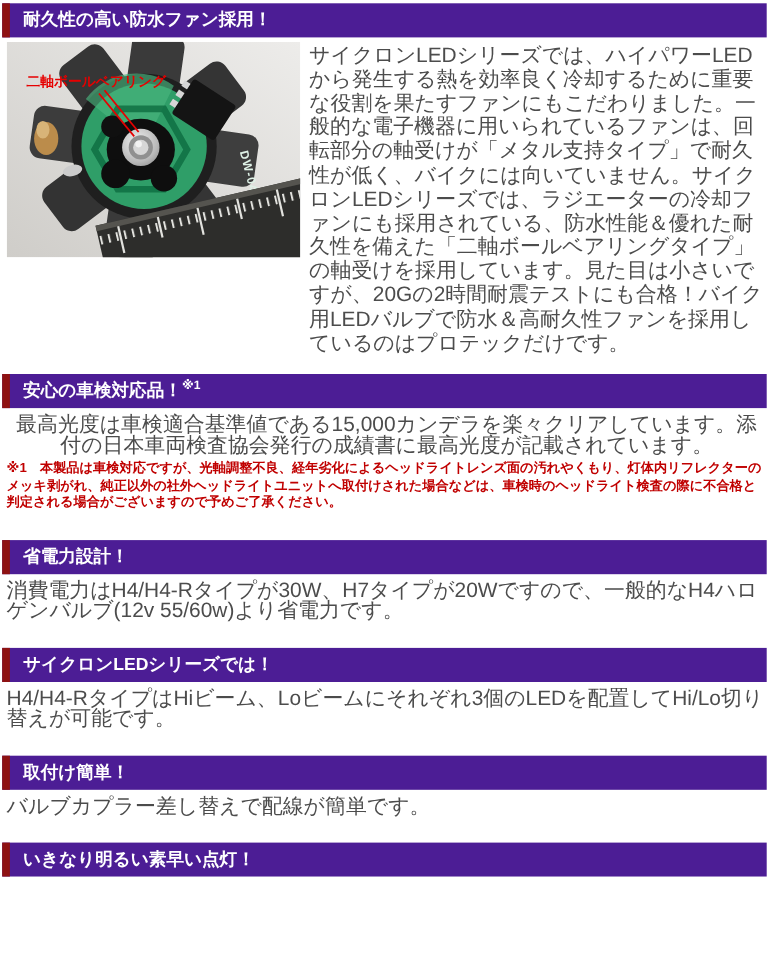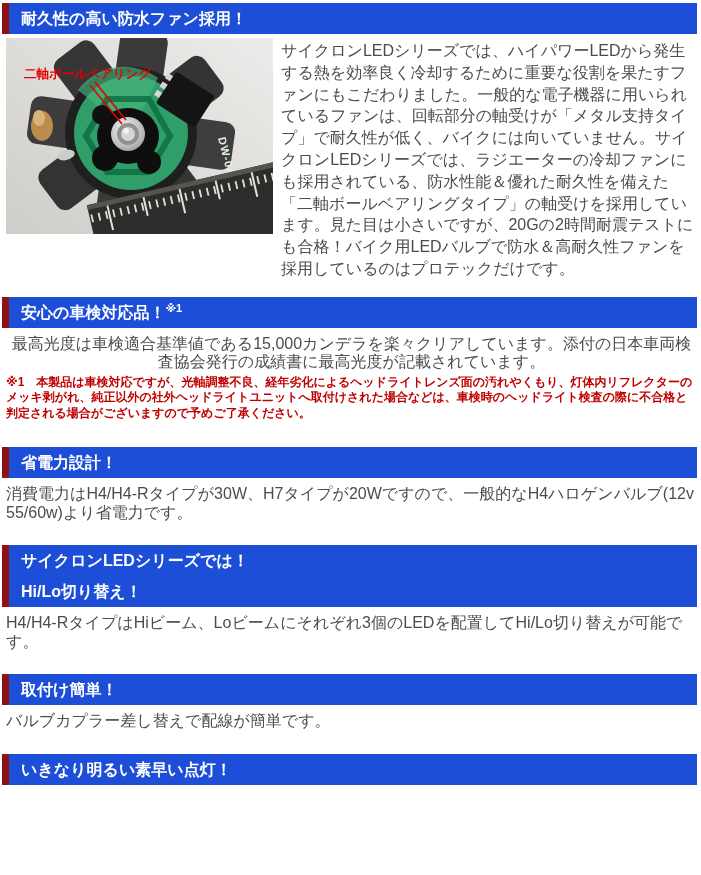--- a/index.html
+++ b/index.html
@@ -1,31 +1,31 @@
 <!DOCTYPE html>
 <html><head>
 <meta charset="utf-8">
 <style>
   html,body{margin:0;padding:0;background:#ffffff;}
   body{width:701px;font-family:"Liberation Sans","DejaVu Sans",sans-serif;}
   .page{padding:3px 4px 0 2px;}
   .banner{
     box-sizing:border-box;
-    background:#1d4ed8;
+    background:#4c1d95;
     border-left:7px solid #8e1212;
     color:#ffffff;
     font-size:16px;
     font-weight:bold;
     line-height:19px;
     padding:6px 10px 6px 12px;
   }
   .banner sup{font-size:11px;vertical-align:super;line-height:0;}
   .para{
     color:#4c4c4c;
-    font-size:16px;
+    font-size:19px;
     line-height:18.5px;
     margin:7px 0 23px;
     padding-left:4px;
   }
   .para.tight{margin-bottom:3px;text-align:center;}
   .note{
     color:#c00000;
     font-weight:bold;
     font-size:12px;
     line-height:15.5px;
@@ -152,23 +152,20 @@
 
   <div class="banner">
     <span>省電力設計！</span>
   </div>
   <p class="para">消費電力はH4/H4-Rタイプが30W、H7タイプが20Wですので、一般的なH4ハロゲンバルブ(12v 55/60w)より省電力です。</p>
 
   <div class="banner">
     <span>サイクロンLEDシリーズでは！</span>
   </div>
 
-  <div class="banner">
-    <span>Hi/Lo切り替え！</span>
-  </div>
   <p class="para">H4/H4-RタイプはHiビーム、Loビームにそれぞれ3個のLEDを配置してHi/Lo切り替えが可能です。</p>
 
   <div class="banner">
     <span>取付け簡単！</span>
   </div>
   <p class="para">バルブカプラー差し替えで配線が簡単です。</p>
 
   <div class="banner">
     <span>いきなり明るい素早い点灯！</span>
   </div>

